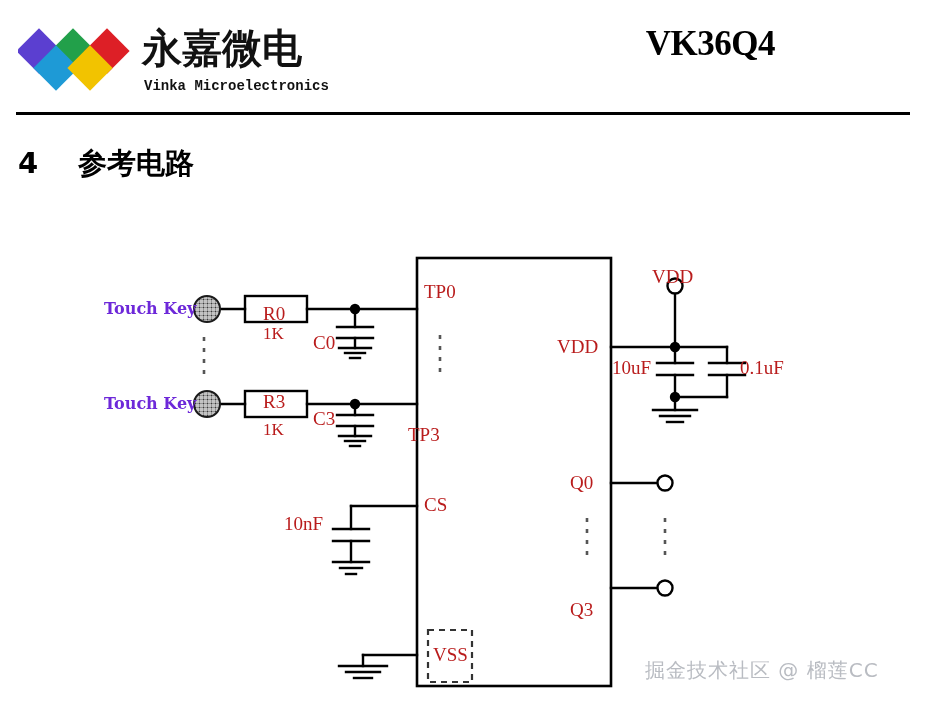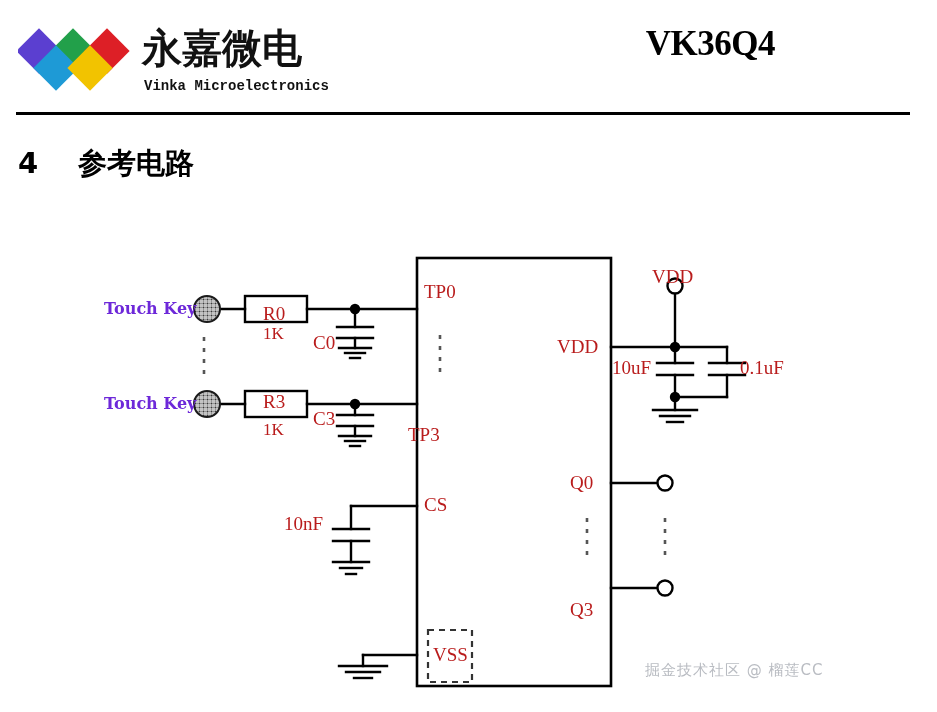--- a/index.html
+++ b/index.html
@@ -132,21 +132,21 @@
     color: #6d28d9;
     white-space: nowrap;
   }
 
   
   #watermark {
     position: absolute;
     left: 645px;
     top: 657px;
     font-family: "DejaVu Sans", sans-serif;
-    font-size: 15px;
+    font-size: 20px;
     line-height: 26px;
     color: #b9bcc2;
     white-space: nowrap;
     letter-spacing: 1px;
   }
 </style>
 </head>
 <body>
 
 <div id="page-header">

